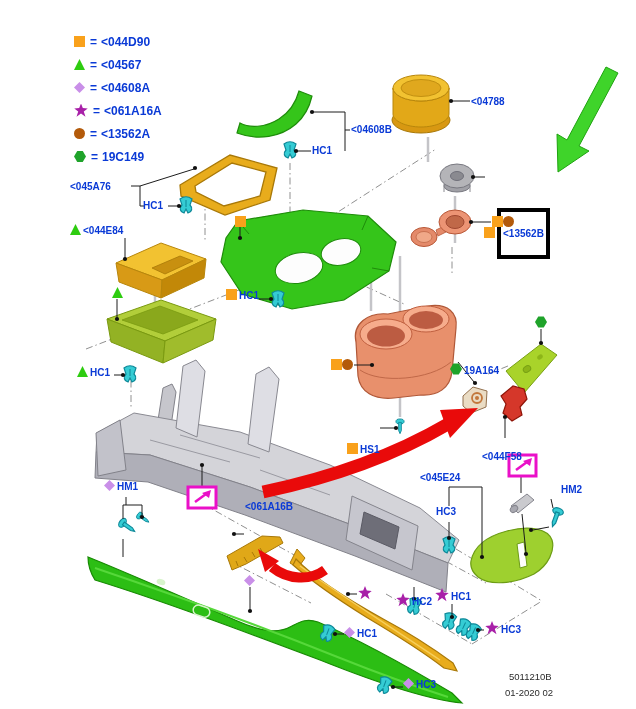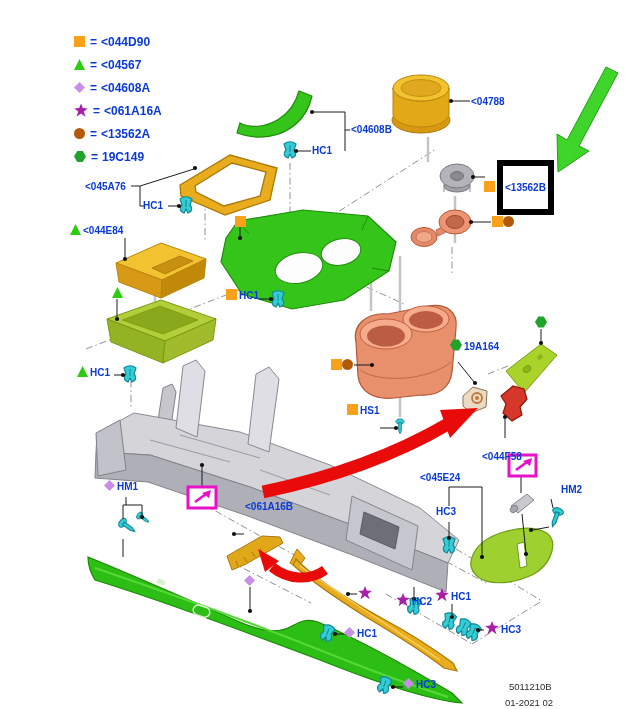--- a/index.html
+++ b/index.html
@@ -7,25 +7,25 @@
   svg{position:absolute;left:0;top:0;}
   .lbl{position:absolute;color:#0a3ad6;font-size:10px;font-weight:bold;white-space:nowrap;line-height:13px;}
   .mk{display:inline-block;width:11px;height:11px;vertical-align:-1px;margin-right:2px;}
   .sq{background:#F9A11B;}
   .tri{background:#2ECC10;clip-path:polygon(50% 0,100% 100%,0 100%);}
   .dia{background:#C98FE8;clip-path:polygon(50% 0,100% 50%,50% 100%,0 50%);}
   .star{background:#A820A8;width:14px;height:14px;vertical-align:-2px;clip-path:polygon(50% 0,63% 33%,98% 35%,70% 58%,82% 95%,50% 72%,18% 95%,30% 58%,2% 35%,37% 33%);}
   .cir{background:#B35A0A;border-radius:50%;}
   .hex{background:#1FA32A;width:12px;height:12px;clip-path:polygon(27% 5%,73% 5%,100% 50%,73% 95%,27% 95%,0 50%);}
   .abs{position:absolute;}
-  .redbox{display:inline-block;border:6px solid #000000;padding:15px 2px;}
+  .redbox{display:inline-block;border:4px solid #000000;padding:15px 2px;margin-top:48px;}
   #legend{position:absolute;left:74px;top:30px;}
   .leg-row{display:flex;align-items:center;height:23px;color:#0a3ad6;font-size:12px;font-weight:bold;}
   .leg-eq{margin:0 4px 0 3px;color:#0a3ad6;}
-  .footer-line{position:absolute;color:#2b2b2b;font-size:9.5px;margin-top:10px;}
+  .footer-line{position:absolute;color:#2b2b2b;font-size:9.5px;}
   .dash{stroke:#909090;stroke-width:1;stroke-dasharray:7 3 1.5 3;fill:none;}
   .cl{stroke:#1c1c1c;stroke-width:1;fill:none;}
   .rod{stroke:#C4C4C8;stroke-width:2.5;fill:none;}
 </style>
 </head>
 <body>
 
 <div id="canvas">
 
 <svg width="636" height="709" viewBox="0 0 636 709">
@@ -320,28 +320,28 @@
   <div class="leg-row">
         <span class="mk hex"></span>
         <span class="leg-eq">=</span>
         <span>19C149</span>
       </div>
 </div>
 
 <div class="lbl" style="left:471px;top:95px">&lt;04788</div>
 <div class="lbl" style="left:351px;top:123px">&lt;04608B</div>
 <div class="lbl" style="left:484px;top:160px"><span class="mk sq"></span><span class="redbox"><span>&lt;13562B</span></span></div>
-<div class="lbl" style="left:85px;top:180px">&lt;045A76</div>
+<div class="lbl" style="left:70px;top:180px">&lt;045A76</div>
 <div class="lbl" style="left:312px;top:144px">HC1</div>
 <div class="lbl" style="left:143px;top:199px">HC1</div>
 <div class="lbl" style="left:70px;top:224px"><span class="mk tri"></span><span>&lt;044E84</span></div>
 <div class="lbl" style="left:226px;top:289px"><span class="mk sq"></span><span>HC1</span></div>
 <div class="lbl" style="left:77px;top:366px"><span class="mk tri"></span><span>HC1</span></div>
-<div class="lbl" style="left:450px;top:339px"><span class="mk hex"></span><span>19A164</span></div>
-<div class="lbl" style="left:347px;top:404px"><span class="mk sq"></span><span>HS1</span></div>
+<div class="lbl" style="left:450px;top:363px"><span class="mk hex"></span><span>19A164</span></div>
+<div class="lbl" style="left:347px;top:443px"><span class="mk sq"></span><span>HS1</span></div>
 <div class="lbl" style="left:482px;top:450px">&lt;044F58</div>
 <div class="lbl" style="left:420px;top:471px">&lt;045E24</div>
 <div class="lbl" style="left:561px;top:483px">HM2</div>
 <div class="lbl" style="left:436px;top:505px">HC3</div>
 <div class="lbl" style="left:104px;top:480px"><span class="mk dia"></span><span>HM1</span></div>
 <div class="lbl" style="left:245px;top:500px">&lt;061A16B</div>
 <div class="lbl" style="left:396px;top:593px"><span class="mk star"></span><span>HC2</span></div>
 <div class="lbl" style="left:435px;top:588px"><span class="mk star"></span><span>HC1</span></div>
 <div class="lbl" style="left:344px;top:627px"><span class="mk dia"></span><span>HC1</span></div>
 <div class="lbl" style="left:485px;top:621px"><span class="mk star"></span><span>HC3</span></div>
@@ -351,15 +351,15 @@
 <span class="mk sq abs" style="left:331px;top:359px"></span>
 <span class="mk cir abs" style="left:342px;top:359px"></span>
 <span class="mk sq abs" style="left:492px;top:216px"></span>
 <span class="mk cir abs" style="left:503px;top:216px"></span>
 <span class="mk tri abs" style="left:112px;top:287px"></span>
 <span class="mk hex abs" style="left:535px;top:316px"></span>
 <span class="mk star abs" style="left:358px;top:586px"></span>
 <span class="mk dia abs" style="left:244px;top:575px"></span>
 
 <div class="footer-line" style="left:509px;top:671px">5011210B</div>
-<div class="footer-line" style="left:505px;top:687px">01-2021 02</div>
+<div class="footer-line" style="left:505px;top:687px">01-2020 02</div>
 
 </div>
 
 </body></html>

